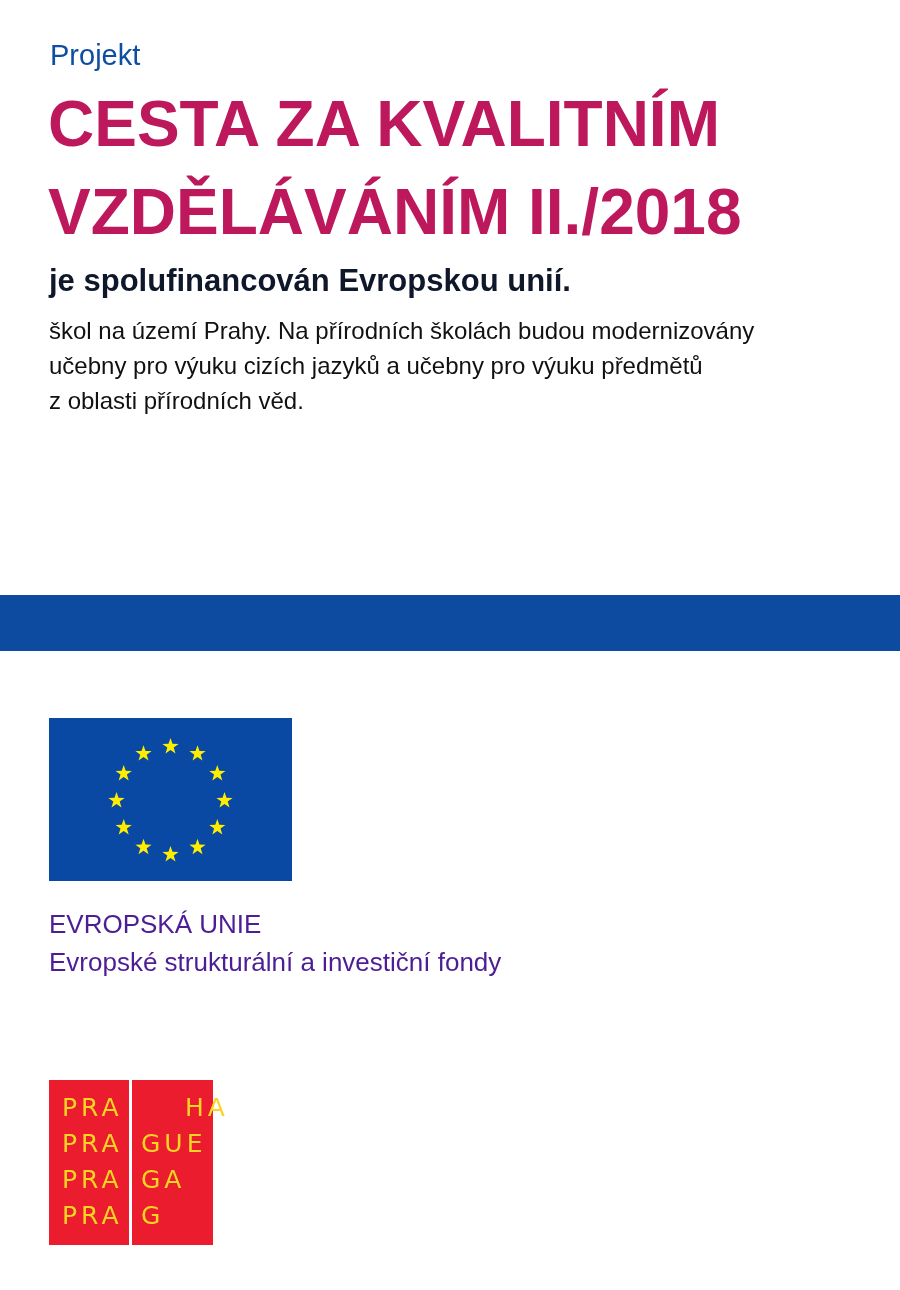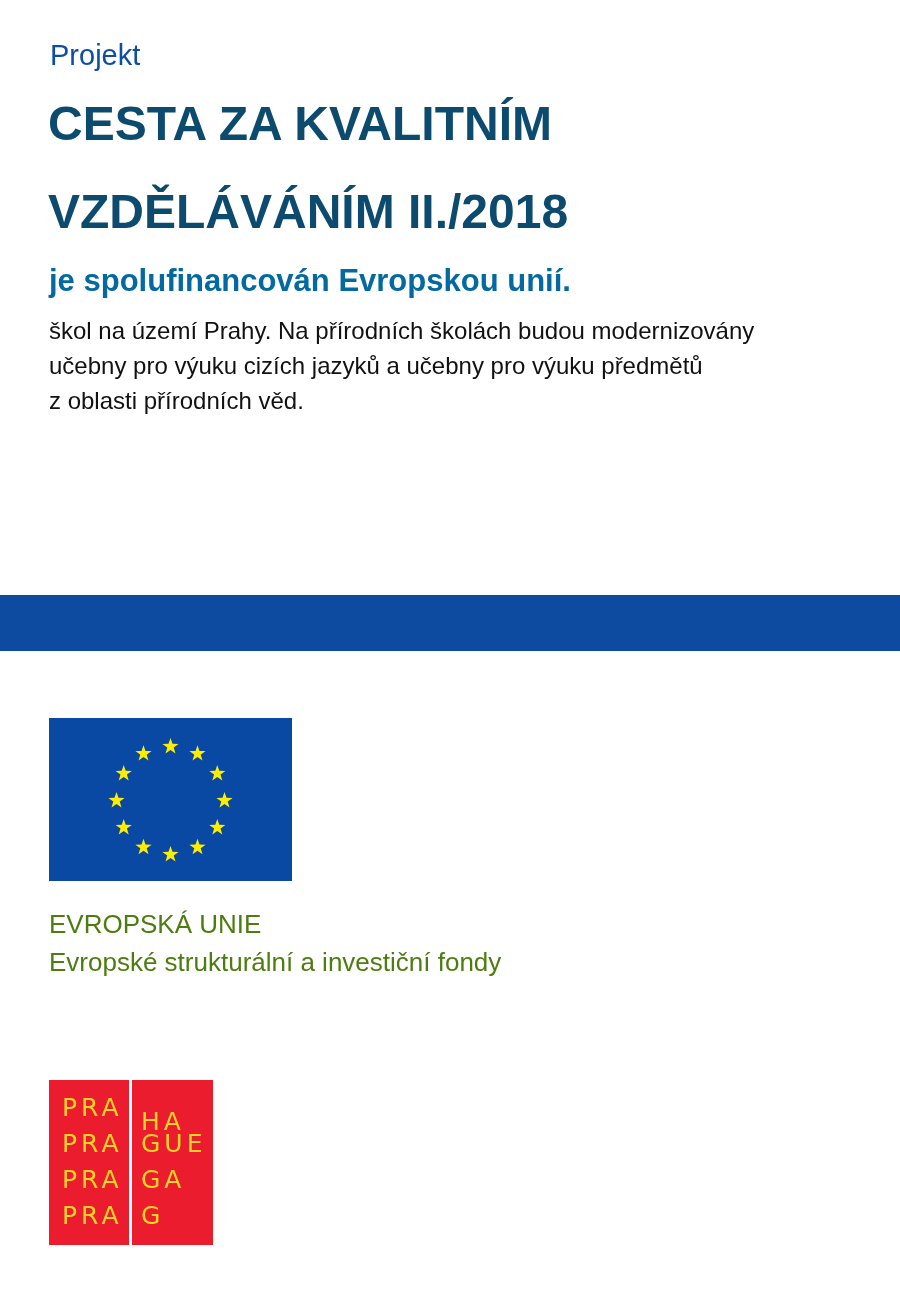--- a/index.html
+++ b/index.html
@@ -19,37 +19,37 @@
       left: 50px;
       top: 40px;
       font-size: 29px;
       color: #0d4ea2;
       line-height: 30px;
     }
     .title {
       position: absolute;
       left: 48px;
       top: 80px;
-      font-size: 48px;
+      font-size: 64px;
       font-weight: bold;
-      color: #0c4a6e;
+      color: #be185d;
       line-height: 88px;
       letter-spacing: 0px;
       white-space: nowrap;
     }
     .title-line {
       display: block;
     }
     .subtitle {
       position: absolute;
       left: 49px;
       top: 261px;
       font-size: 31px;
       font-weight: bold;
-      color: #0369a1;
+      color: #0f172a;
       line-height: 40px;
       white-space: nowrap;
     }
     .description {
       position: absolute;
       left: 49px;
       top: 313px;
       width: 840px;
       font-size: 24px;
       color: #111111;
@@ -76,21 +76,21 @@
       background: #0a49a3;
     }
     .eu-flag svg {
       display: block;
     }
     .eu-text {
       position: absolute;
       left: 49px;
       top: 905px;
       font-size: 26px;
-      color: #4d7c0f;
+      color: #4c1d95;
       line-height: 38px;
     }
     .eu-text .line {
       display: block;
       white-space: nowrap;
     }
     .prague-logo {
       position: absolute;
       left: 49px;
       top: 1080px;
@@ -172,18 +172,18 @@
 </div>
 
 <div class="prague-logo">
   <div class="prague-panel left">
     <span class="prague-word" style="top:10px;">PRA</span>
     <span class="prague-word" style="top:46px;">PRA</span>
     <span class="prague-word" style="top:82px;">PRA</span>
     <span class="prague-word" style="top:118px;">PRA</span>
   </div>
   <div class="prague-panel right">
-    <span class="prague-word" style="top:24px;">HA</span>
+    <span class="prague-word" style="top:10px;margin-left:44px;">HA</span>
     <span class="prague-word" style="top:46px;">GUE</span>
     <span class="prague-word" style="top:82px;text-align:center;">GA</span>
     <span class="prague-word" style="top:118px;">G</span>
   </div>
 </div>
 
 </body></html>

